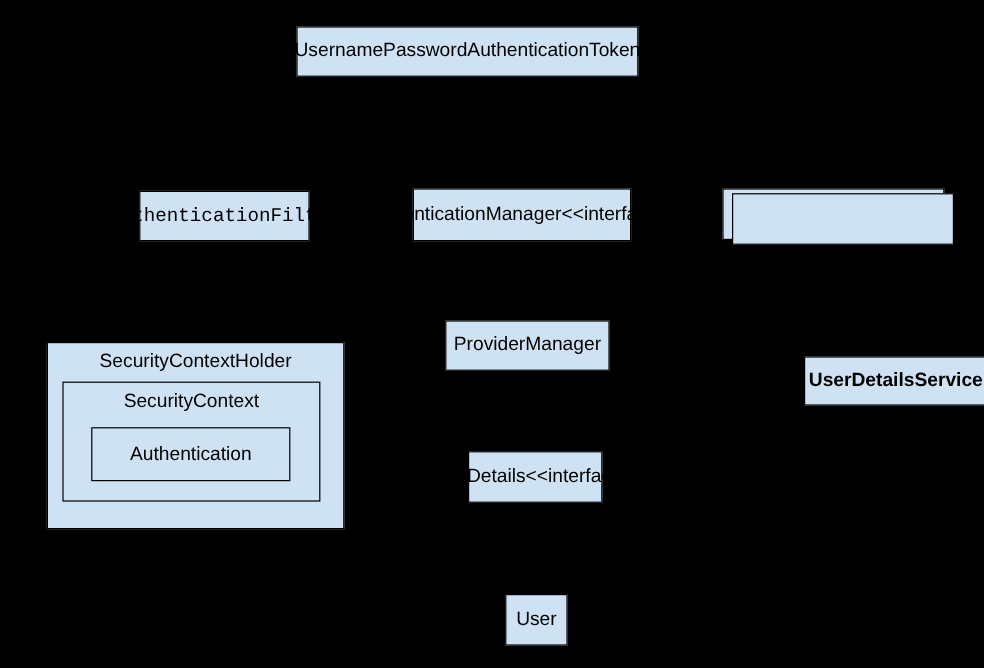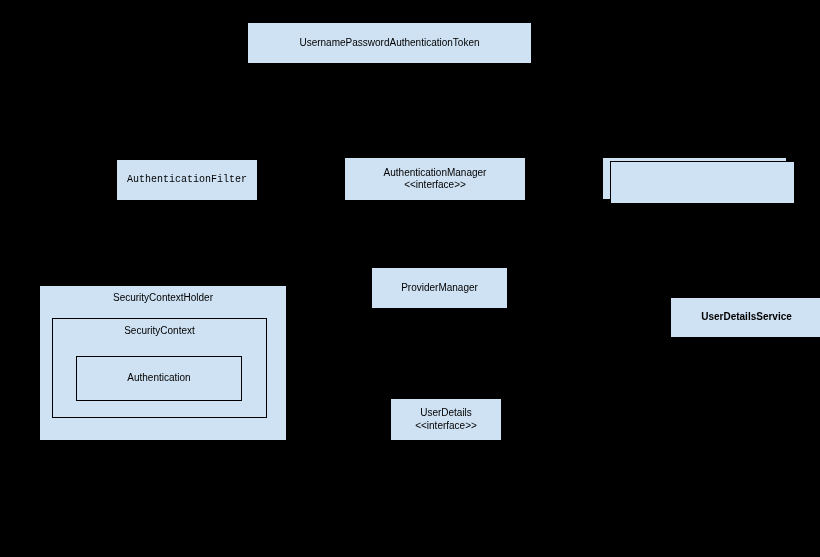--- a/index.html
+++ b/index.html
@@ -1,43 +1,43 @@
 <!DOCTYPE html>
 <html><head>
 <meta charset="utf-8">
 <style>
   html,body{margin:0;padding:0;background:#000;}
   .canvas{
     position:relative;width:820px;height:557px;background:#000000;
-    font-family:"Liberation Sans",sans-serif;font-size:10px;color:#000;
+    font-family:"Liberation Sans",sans-serif;font-size:16px;color:#000;
     overflow:hidden;
   }
   .node{
     position:absolute;background:#cfe2f3;border:1px solid #000000;
     box-sizing:border-box;display:flex;align-items:center;justify-content:center;
     text-align:center;line-height:1.25;
   }
-  .col{flex-direction:column;}
+  .col{flex-direction:row;}
   .group{display:block;}
   .group-title{text-align:center;margin-top:6px;}
   .stack-layer{position:absolute;background:#cfe2f3;border:1px solid #000000;box-sizing:border-box;}
 
   
   #node-token{left:247px;top:22px;width:285px;height:42px;}
   #node-filter{left:116px;top:159px;width:142px;height:42px;font-family:Liberation Mono, monospace;}
   #node-auth-manager{left:344px;top:157px;width:182px;height:44px;}
   #stack-back{left:602px;top:157px;width:185px;height:43px;}
   #stack-mid{left:610px;top:161px;width:185px;height:43px;}
   #node-providers{left:618px;top:165px;width:185px;height:43px;}
   #node-provider-manager{left:371px;top:267px;width:137px;height:42px;}
   #node-sch{left:39px;top:285px;width:248px;height:156px;}
   #node-sc{left:12px;top:32px;width:215px;height:100px;}
   #node-authentication{left:23px;top:37px;width:166px;height:45px;}
   #node-uds{left:670px;top:297px;width:153px;height:41px;font-weight:bold;}
-  #node-user-details{left:390px;top:398px;width:112px;height:43px;}
+  #node-user-details{left:390px;top:376px;width:112px;height:43px;}
   #node-user{left:421px;top:495px;width:52px;height:43px;}
 </style>
 </head>
 <body>
 
 <div class="canvas">
 
   <div class="node" id="node-token">
     <span>UsernamePasswordAuthenticationToken</span>
   </div>
@@ -70,14 +70,17 @@
 
   <div class="node" id="node-uds">
     <span>UserDetailsService</span>
   </div>
 
   <div class="node col" id="node-user-details">
     <span>UserDetails</span>
     <span>&lt;&lt;interface&gt;&gt;</span>
   </div>
 
+  <div class="node" id="node-user">
+    <span>User</span>
+  </div>
 
 </div>
 
 </body></html>

